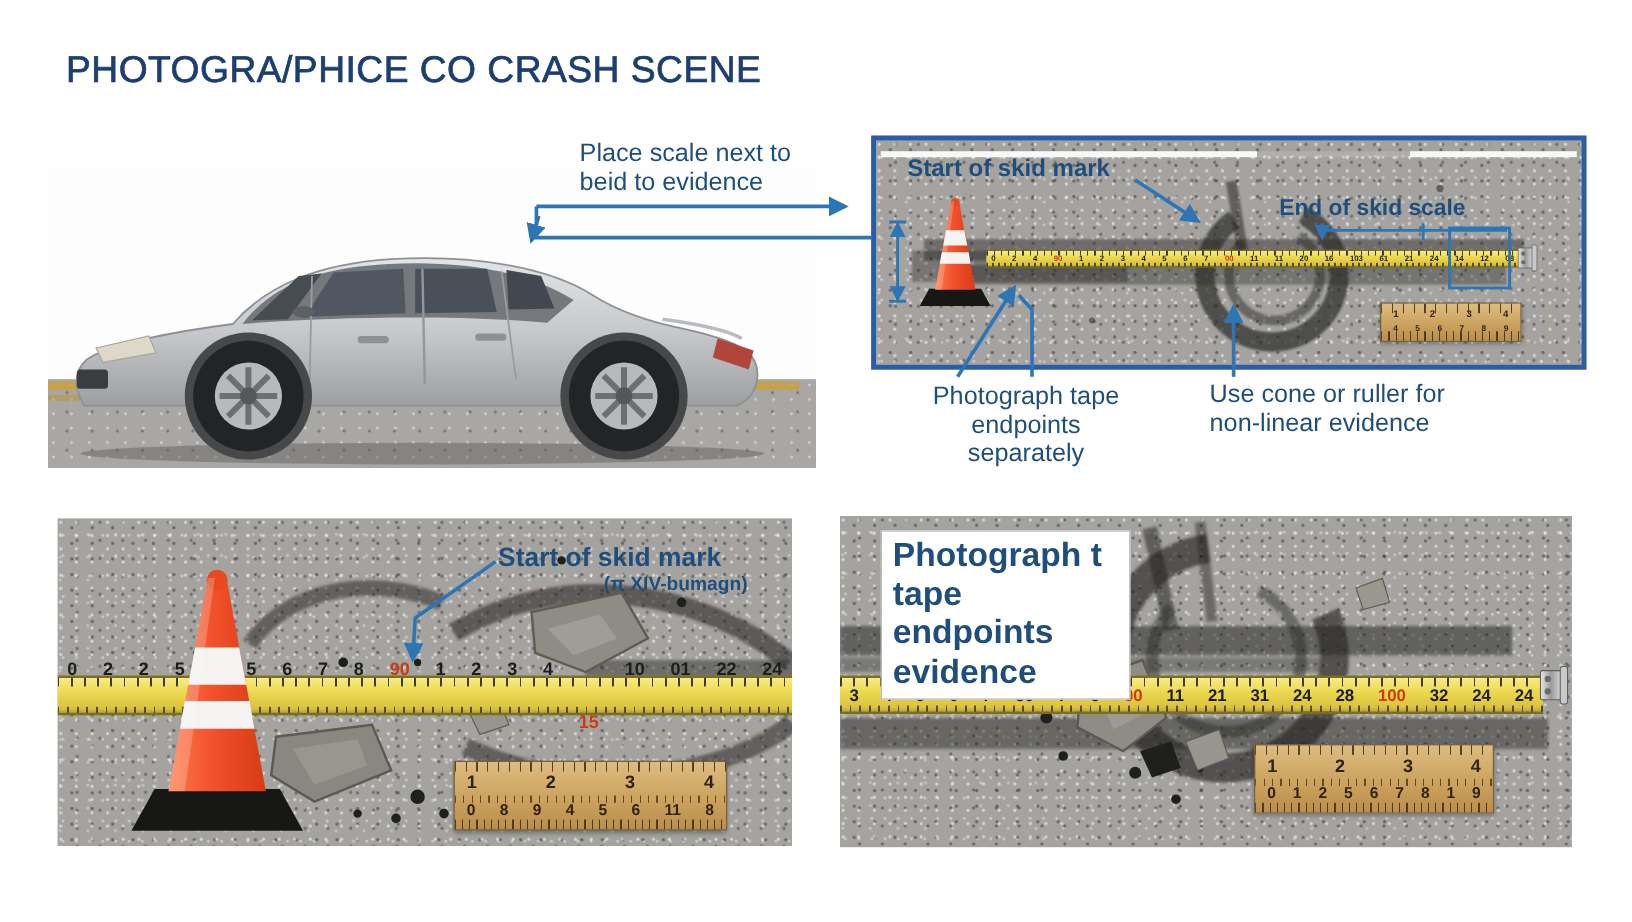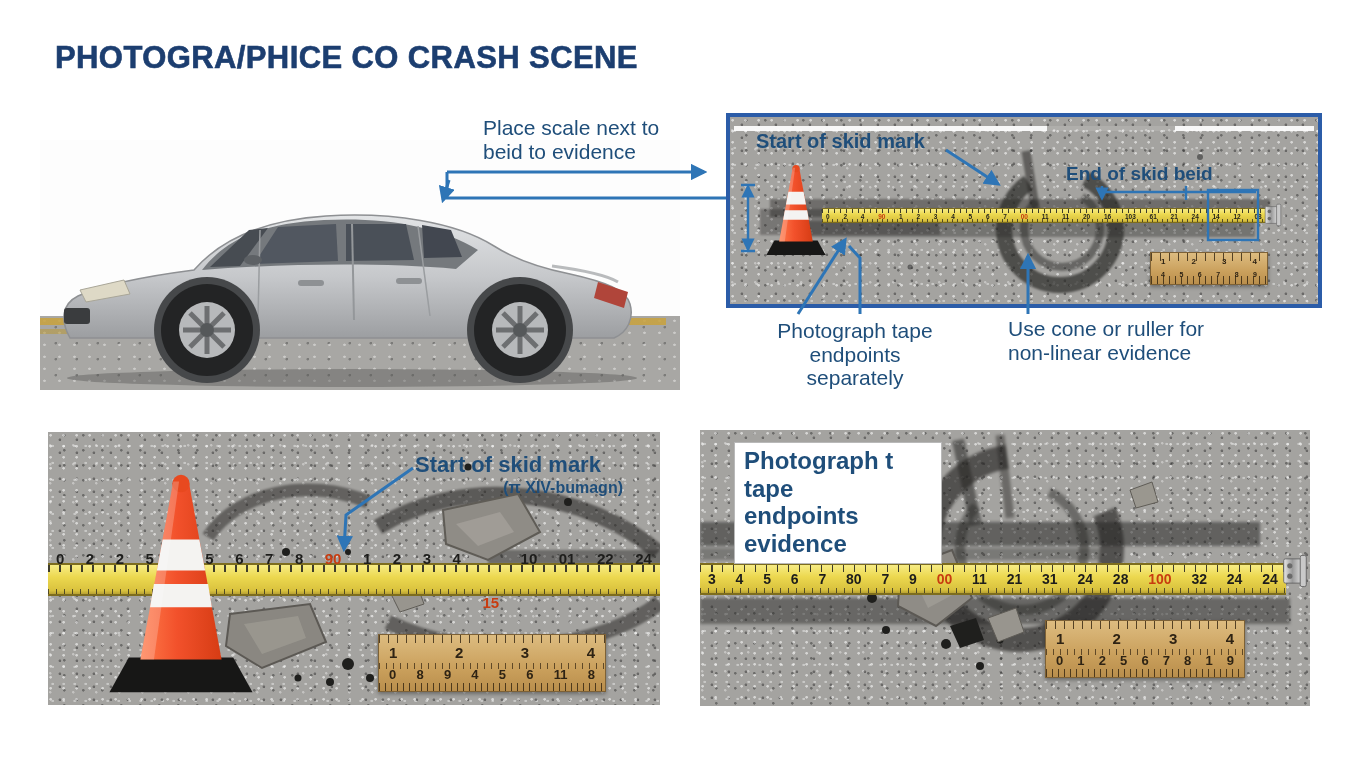--- a/index.html
+++ b/index.html
@@ -6,21 +6,21 @@
   body{
     width:1360px;height:768px;position:relative;overflow:hidden;
     background:#ffffff;
     font-family:"Liberation Sans", sans-serif;
     --navy:#1c3e70; --label-blue:#1f4e7a; --arrow-blue:#2e75b6;
     --panel-border:#2b5ca8; --tape-yellow:#ecd84f; --cone-orange:#f2512b; --red-mark:#c83c10;
   }
   .abs{position:absolute;}
   
   .title{
-    left:55px; top:40px; font-size:31px; font-weight:700; letter-spacing:.4px;
+    left:55px; top:40px; font-size:31px; font-weight:400; letter-spacing:.4px;
     color:var(--navy); -webkit-text-stroke:.6px var(--navy);
   }
   
   .asphalt{
     background-color:#a4a3a0;
     background-image:
       radial-gradient(circle at 20% 30%, rgba(255,255,255,.55) 1px, transparent 1.6px),
       radial-gradient(circle at 70% 60%, rgba(35,35,35,.45) 1px, transparent 1.7px),
       radial-gradient(circle at 42% 82%, rgba(255,255,255,.4) 1px, transparent 1.5px),
       radial-gradient(circle at 86% 22%, rgba(25,25,25,.4) 1px, transparent 1.6px),
@@ -93,21 +93,21 @@
   .ruler-sm{left:420px; top:135px; width:118px; height:33px;}
   .ruler-sm .row1{top:4px; font-size:8px;}
   .ruler-sm .row2{top:18px; font-size:7px;}
   
   .bl-photo{left:48px; top:432px; width:612px; height:273px;}
   .br-photo{left:700px; top:430px; width:610px; height:276px;}
   .photo-label{position:absolute; color:var(--label-blue); font-weight:700;}
   .bl-label{left:345px; top:20px; width:230px; text-align:center; font-size:22px; z-index:6;}
   .bl-sublabel{display:block; text-align:right; font-size:16px; font-weight:700; margin-top:1px;}
   .br-labelbox{left:34px; top:12px; width:208px; background:#ffffff; border:1px solid #b9b9b9;
-    padding:4px 9px 6px; box-sizing:border-box; z-index:6; font-size:24px; line-height:1.15;}
+    padding:4px 9px 6px; box-sizing:border-box; z-index:6; font-size:28px; line-height:1.15;}
   .artsvg{position:absolute; left:0; top:0; width:100%; height:100%; z-index:1;}
   .conewrap{position:absolute; z-index:5;}
   
   .annot-overlay{position:absolute; left:0; top:0; width:1360px; height:768px; z-index:40; pointer-events:none;}
   .annot-overlay .ln{stroke:var(--arrow-blue); stroke-width:3; fill:none;}
   .annot-overlay .ln-thin{stroke:var(--arrow-blue); stroke-width:2.4; fill:none;}
   .arrowfill{fill:var(--arrow-blue);}
   .txt{z-index:41;}
 </style>
 </head>
@@ -207,21 +207,21 @@
       <rect x="30" y="92" width="180" height="26" fill="#242321" opacity=".35"></rect>
       <circle cx="330" cy="112" r="56" fill="none" stroke="#2a2927" stroke-width="16" stroke-dasharray="230 60" opacity=".7"></circle>
       <circle cx="332" cy="112" r="38" fill="none" stroke="#2a2927" stroke-width="8" stroke-dasharray="150 50" opacity=".5"></circle>
       <path d="M296,34 L306,96" stroke="#2a2927" stroke-width="9" opacity=".55"></path>
     </g>
     <circle cx="470" cy="40" r="3" fill="#333" opacity=".6"></circle>
     <circle cx="520" cy="150" r="3" fill="#333" opacity=".6"></circle>
     <circle cx="180" cy="150" r="2.5" fill="#333" opacity=".6"></circle>
   </svg>
   <div class="photo-label panel-start-label txt">Start of skid mark</div>
-  <div class="photo-label panel-end-label txt">End of skid beid</div>
+  <div class="photo-label panel-end-label txt">End of skid scale</div>
   <svg class="conewrap" style="left:34px; top:46px; width:64px; height:96px;">
       <use href="#sym-cone"></use>
     </svg>
   <div class="tape tape-panel">
     <div class="ticks-top"></div>
     <div class="ticks-bot"></div>
     <div class="nums">
         <span>0</span>
         <span>2</span>
         <span>4</span>

